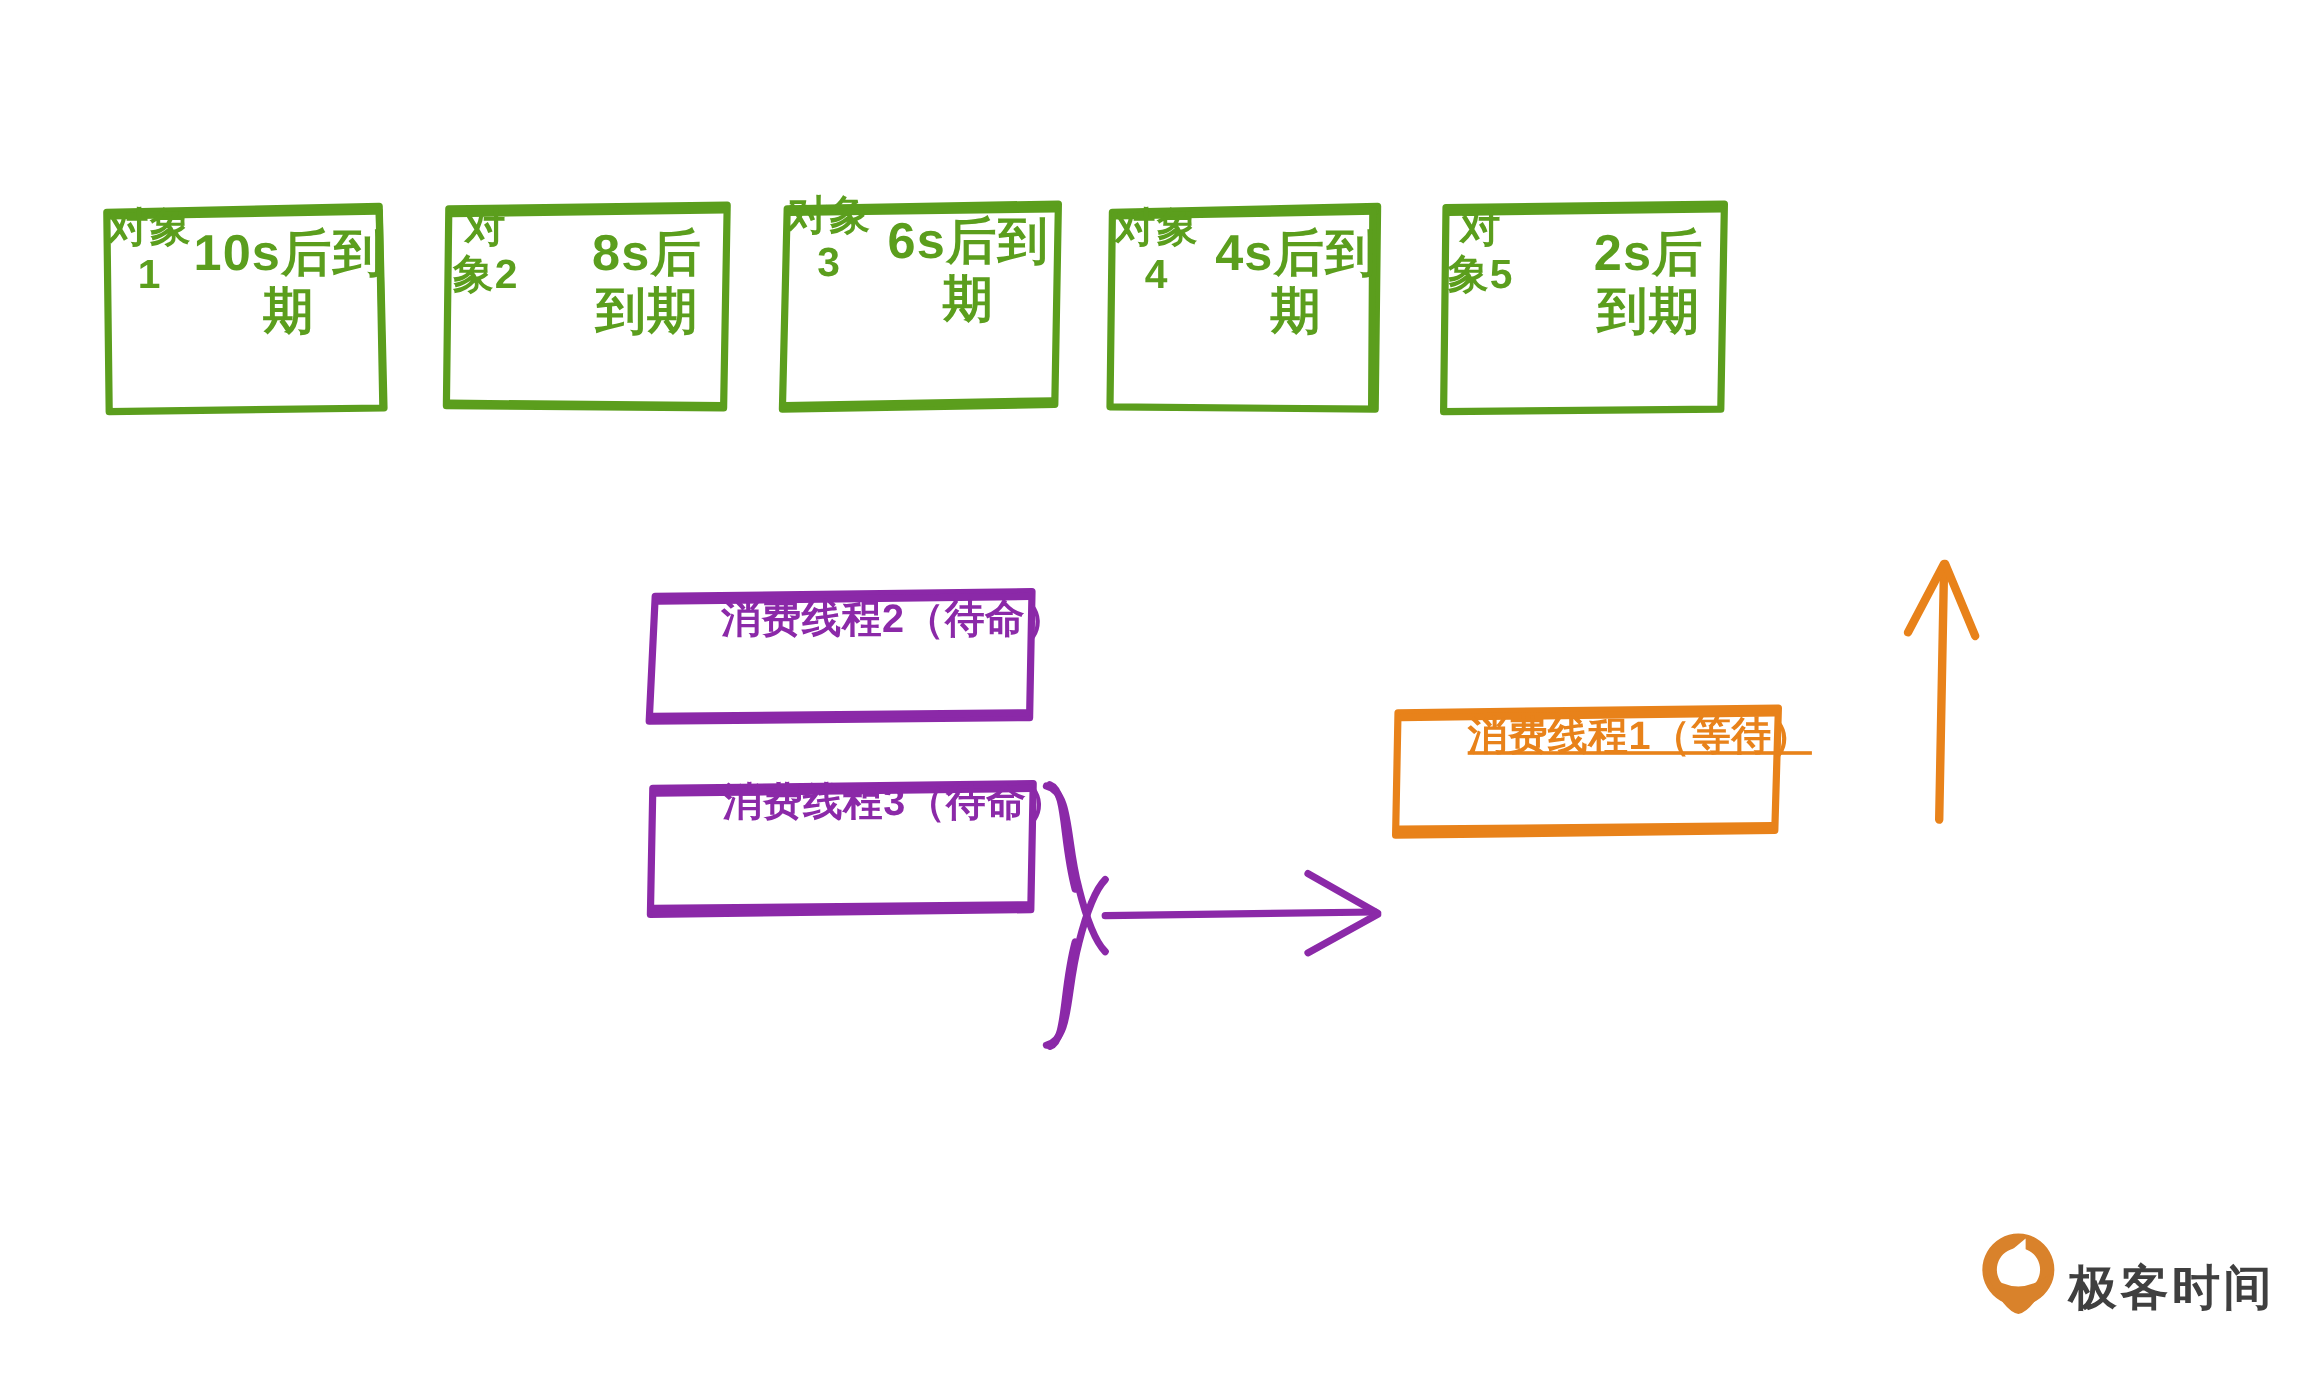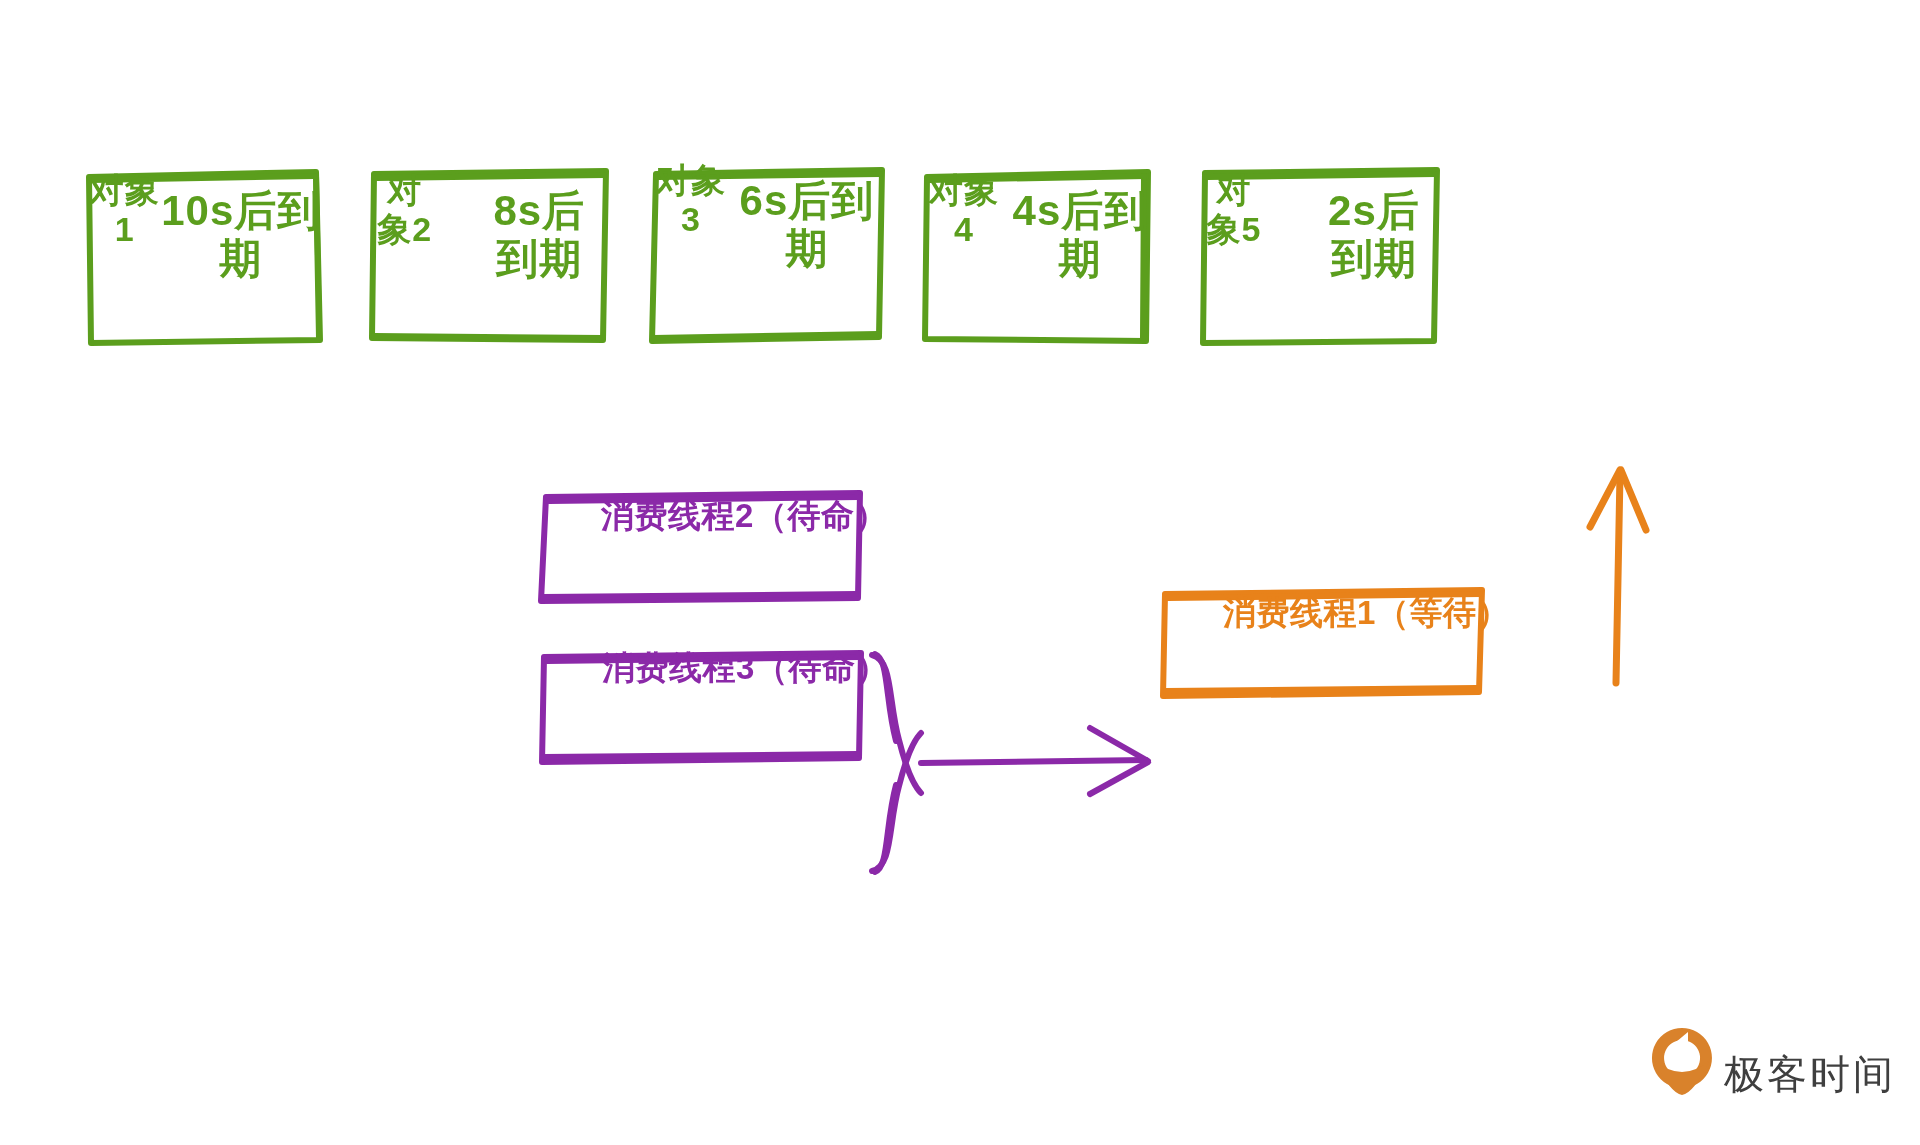--- a/index.html
+++ b/index.html
@@ -54,34 +54,34 @@
   .thread-box {
     height: 106px;
     font-size: 33px;
     font-weight: bold;
     letter-spacing: 0.5px;
     padding-left: 44px;
   }
 
   .green-text { color: #5b9e1d; }
   .purple-text { color: #8b29a8; }
-  .orange-text { color: #e8821a; }
+  .orange-text { color: #e8821a; text-decoration: underline; }
 
   
   #logo {
     position: absolute;
     left: 1648px;
     top: 1018px;
     display: flex;
     align-items: center;
     gap: 14px;
   }
   #logo .logo-text {
     font-size: 40px;
-    font-weight: normal;
+    font-weight: bold;
     color: #3f3f3f;
     letter-spacing: 3px;
     line-height: 1;
     margin-top: 36px;
   }
 </style>
 </head>
 <body>
 
 <svg id="canvas" viewBox="0 0 1920 1145" xmlns="http://www.w3.org/2000/svg">

